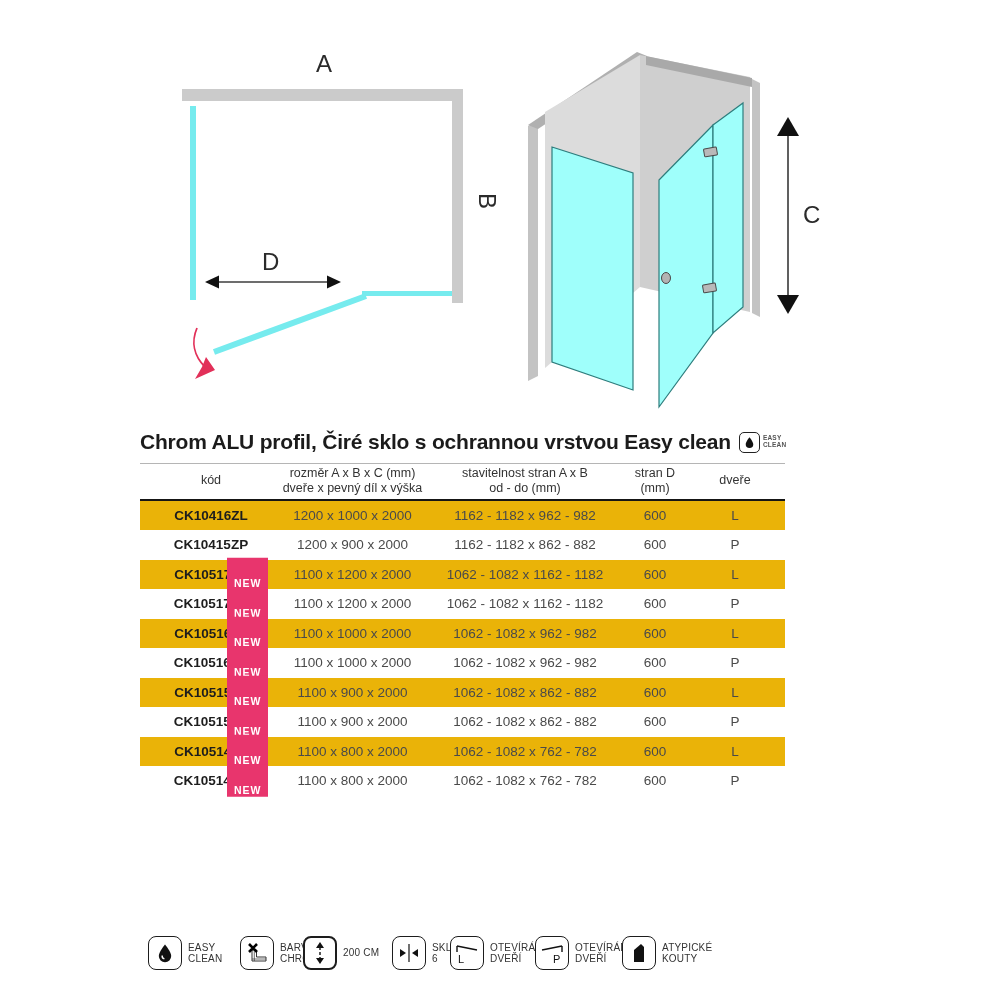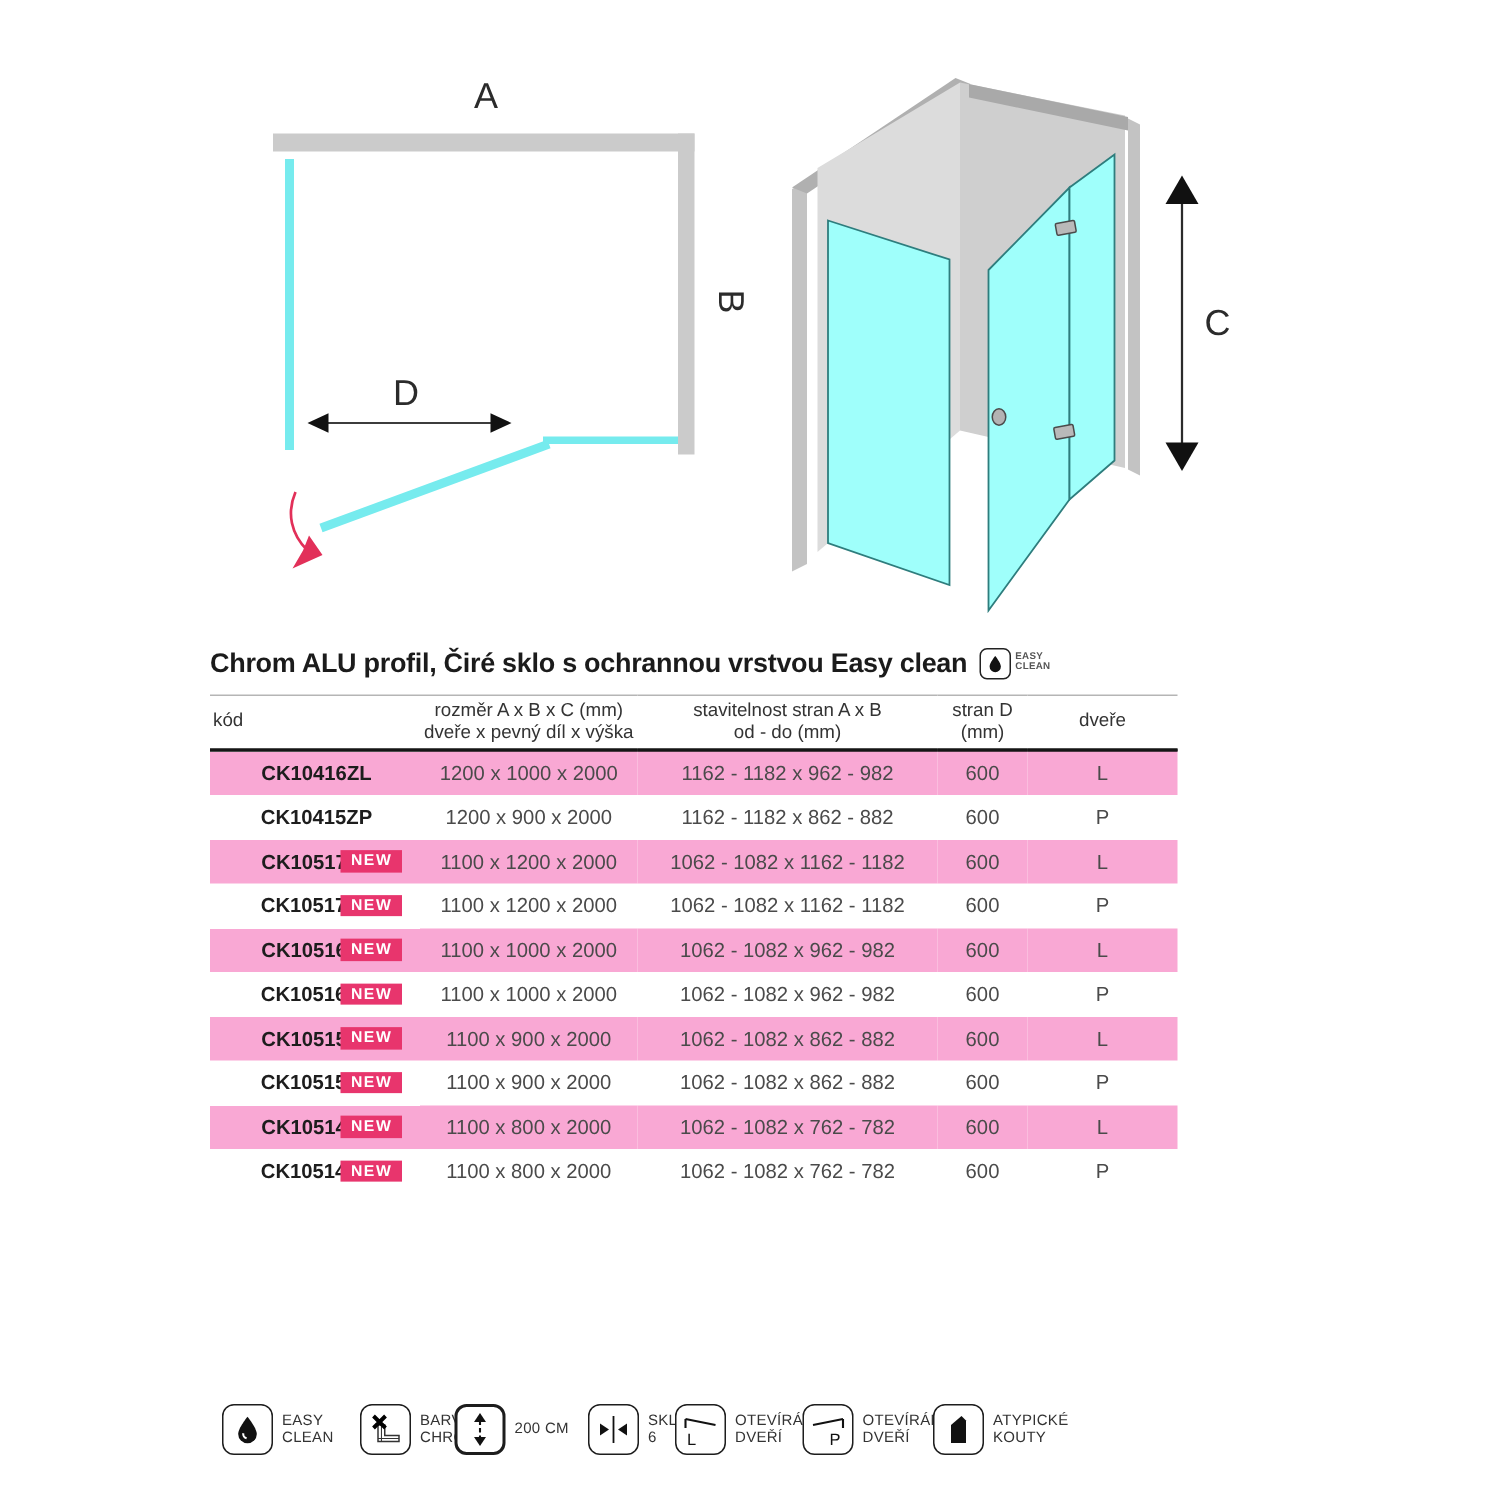--- a/index.html
+++ b/index.html
@@ -7,42 +7,42 @@
         font-family:"Liberation Sans", sans-serif;color:#222;overflow:hidden;}
 
   
   .diagram{position:absolute;}
   #topview{left:150px;top:40px;}
   #persp{left:500px;top:30px;}
   .dimletter{font-family:"Liberation Sans",sans-serif;font-size:24px;fill:#2b2b2b;font-weight:400;}
 
   
   #title-row{position:absolute;left:140px;top:430px;height:24px;display:flex;align-items:center;}
-  #page-title{font-size:18px;font-weight:bold;color:#1b1b1b;letter-spacing:-0.2px;white-space:nowrap;}
+  #page-title{font-size:21px;font-weight:bold;color:#1b1b1b;letter-spacing:-0.2px;white-space:nowrap;}
   #title-badge{display:flex;align-items:center;margin-left:8px;}
   #title-badge .box{width:19px;height:19px;border:1.6px solid #222;border-radius:5px;
         display:flex;align-items:center;justify-content:center;}
   #title-badge .txt{display:flex;flex-direction:column;margin-left:3px;font-size:6.5px;
         line-height:1.05;color:#555;font-weight:bold;letter-spacing:0.2px;}
 
   
   #spec-table{position:absolute;left:140px;top:463px;width:645px;border-collapse:collapse;table-layout:fixed;}
   #spec-table col.c1{width:140px}#spec-table col.c2{width:145px}#spec-table col.c3{width:200px}
   #spec-table col.c4{width:60px}#spec-table col.c5{width:100px}
   #spec-table thead tr{height:36px;}
   #spec-table thead th{border-top:1px solid #b5b5b5;border-bottom:2px solid #151515;
         font-weight:400;font-size:12.5px;color:#333;vertical-align:middle;padding:0;line-height:1.25;}
-  #spec-table thead th.left{text-align:left;padding-left:2px;}
+  #spec-table thead th.left{text-align:center;padding-left:2px;}
   #spec-table tbody td{height:29.5px;padding:0;font-size:13.5px;color:#4a4a4a;text-align:center;vertical-align:middle;}
-  #spec-table tbody tr.shaded{background:#f9a8d4;}
+  #spec-table tbody tr.shaded{background:#eab308;}
   td.codecell{text-align:left;position:relative;}
   .code{font-weight:bold;color:#1d1d1d;padding-left:2px;font-size:13.5px;}
   .newbadge{position:absolute;left:87px;top:50%;transform:translateY(-50%);
         background:#e8356d;color:#fff;font-weight:bold;font-size:10.5px;letter-spacing:1px;
-        padding:2px 6px 2px 7px;line-height:1;}
+        padding:20px 6px 2px 7px;line-height:1;}
 
   
   #legend{position:absolute;left:0;top:0;width:1000px;height:1000px;pointer-events:none;}
   .leg-item{position:absolute;top:936px;display:flex;align-items:center;height:34px;}
   .leg-box{width:34px;height:34px;border:1.7px solid #1d1d1d;border-radius:8px;box-sizing:border-box;
         display:flex;align-items:center;justify-content:center;background:#fff;}
   .leg-box.thick{border-width:2.6px;}
   .leg-label{margin-left:6px;display:flex;flex-direction:column;justify-content:center;
         font-size:10px;line-height:1.15;color:#333;letter-spacing:0.2px;white-space:nowrap;}
 </style>

